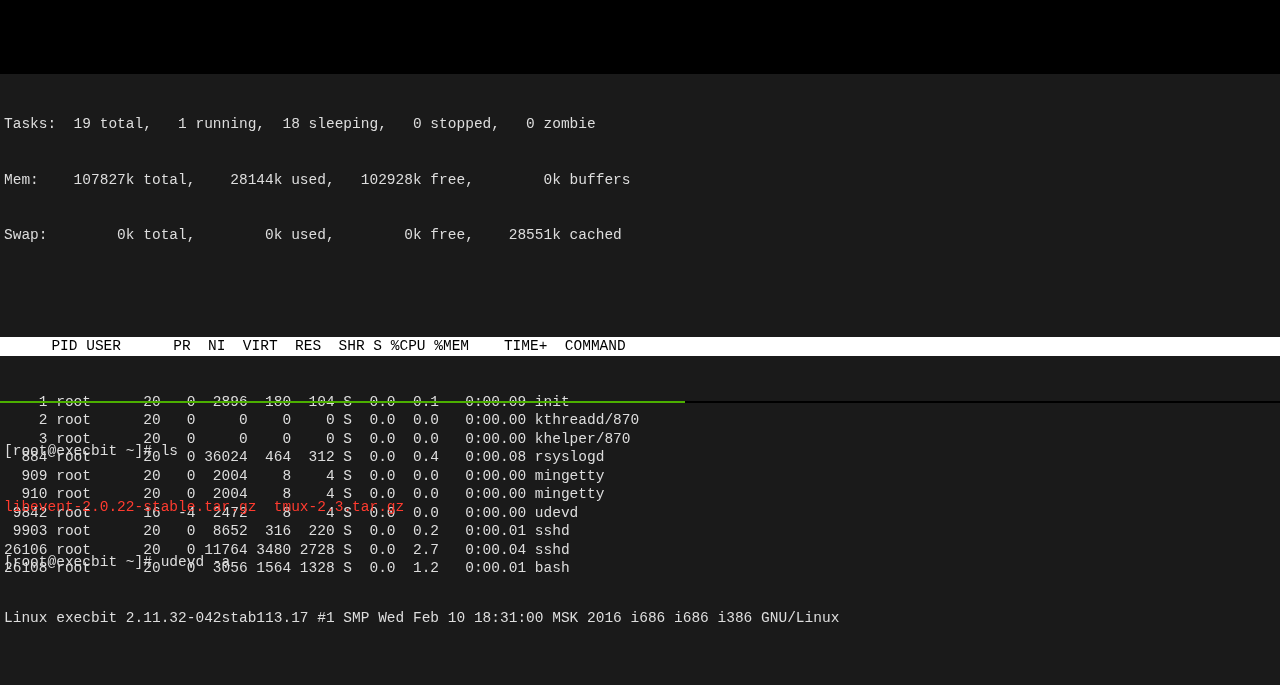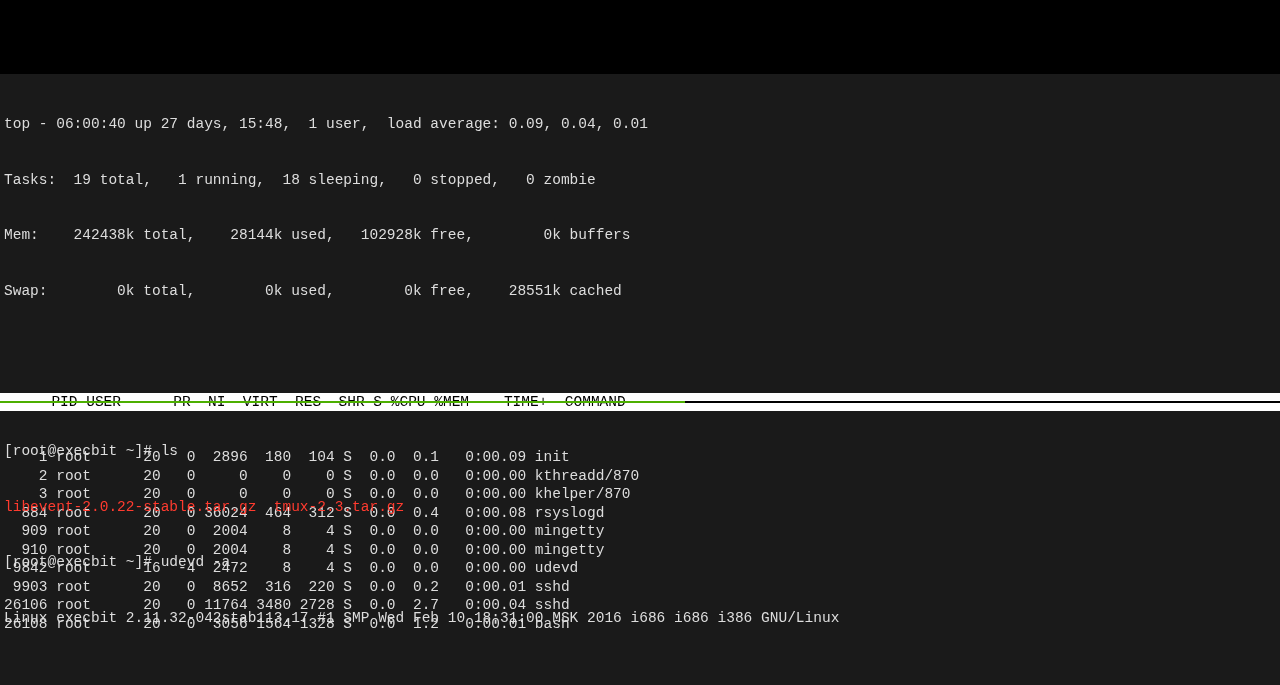--- a/index.html
+++ b/index.html
@@ -29,23 +29,22 @@
   .bottom-pane { top:331px; }
 </style>
 </head>
 <body>
 
 
 
 <div class="screen">
 
   <div class="pane top-pane">
-    <div class="row">top - 06:00:40 up 27 days, 15:48,  1 user,  load average: 0.09, 0.04, 0.01</div>
     <div class="row">Tasks:  19 total,   1 running,  18 sleeping,   0 stopped,   0 zombie</div>
-    <div class="row">Mem:    242438k total,    28144k used,   102928k free,        0k buffers</div>
+    <div class="row">Mem:    107827k total,    28144k used,   102928k free,        0k buffers</div>
     <div class="row">Swap:        0k total,        0k used,        0k free,    28551k cached</div>
     <div class="row"> </div>
     <div class="row header-row">  PID USER      PR  NI  VIRT  RES  SHR S %CPU %MEM    TIME+  COMMAND</div>
     <div id="top-rows"><div class="row">    1 root      20   0  2896  180  104 S  0.0  0.1   0:00.09 init</div><div class="row">    2 root      20   0     0    0    0 S  0.0  0.0   0:00.00 kthreadd/870</div><div class="row">    3 root      20   0     0    0    0 S  0.0  0.0   0:00.00 khelper/870</div><div class="row">  884 root      20   0 36024  464  312 S  0.0  0.4   0:00.08 rsyslogd</div><div class="row">  909 root      20   0  2004    8    4 S  0.0  0.0   0:00.00 mingetty</div><div class="row">  910 root      20   0  2004    8    4 S  0.0  0.0   0:00.00 mingetty</div><div class="row"> 9842 root      16  -4  2472    8    4 S  0.0  0.0   0:00.00 udevd</div><div class="row"> 9903 root      20   0  8652  316  220 S  0.0  0.2   0:00.01 sshd</div><div class="row">26106 root      20   0 11764 3480 2728 S  0.0  2.7   0:00.04 sshd</div><div class="row">26108 root      20   0  3056 1564 1328 S  0.0  1.2   0:00.01 bash</div></div>
   </div>
 
   <div class="splitbar" style="position:absolute;left:0;right:0;top:327px;"></div>
 
   <div class="pane bottom-pane">
     <div class="row"><span>[root@execbit ~]# </span><span>ls</span></div>

